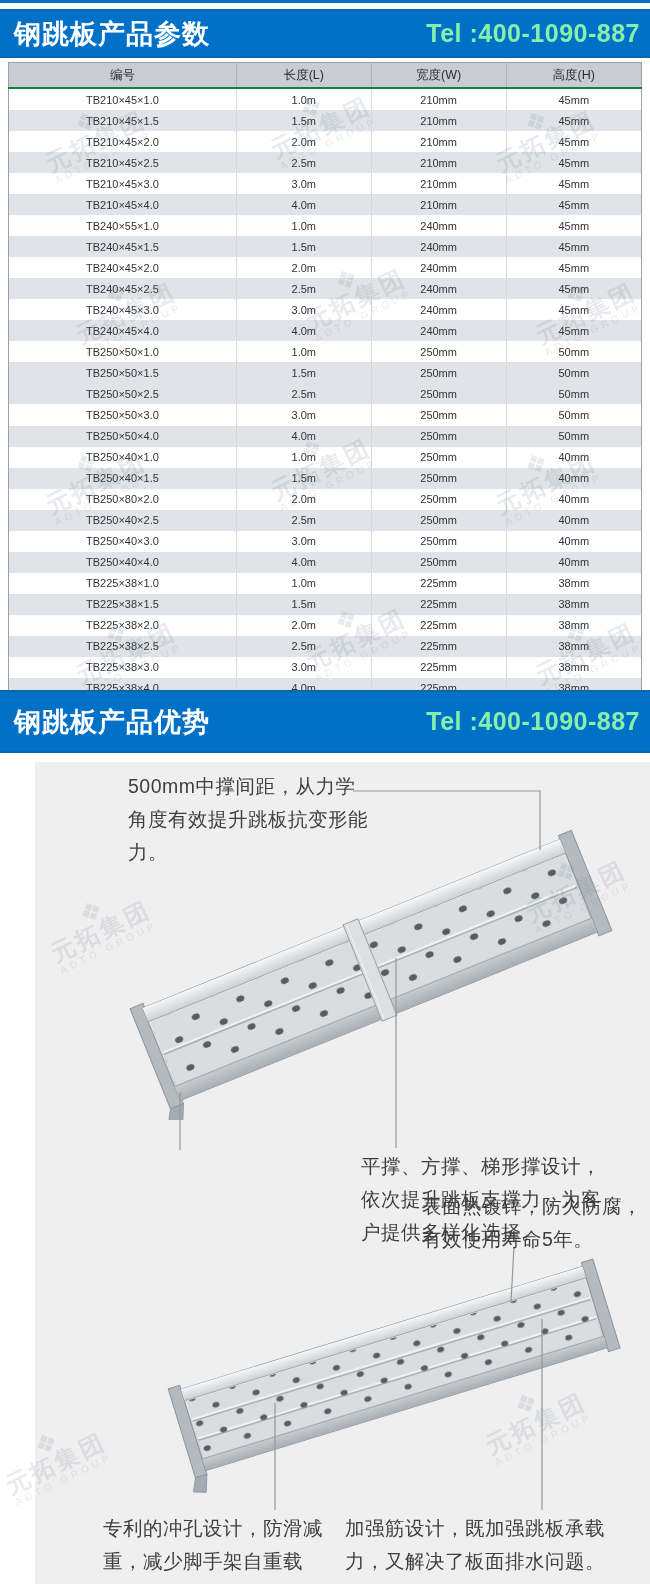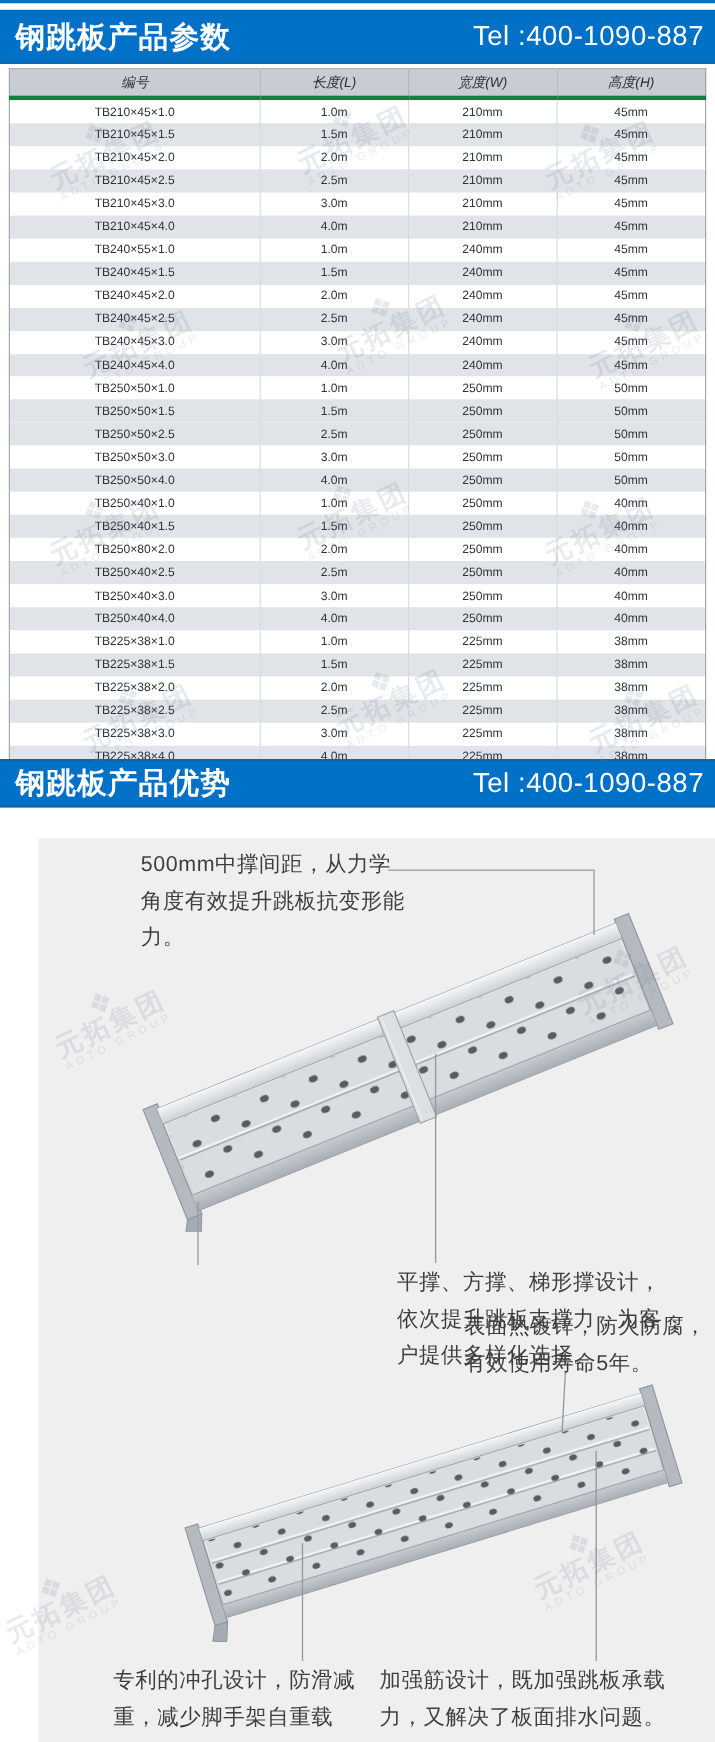--- a/index.html
+++ b/index.html
@@ -12,37 +12,37 @@
 
   
   .topline{position:absolute;left:0;top:0;width:650px;height:3px;background:#0071c6;}
   .bar{
     position:absolute;left:0;width:650px;background:#0071c6;
     display:flex;align-items:center;justify-content:space-between;
     box-sizing:border-box;padding:0 10px 0 14px;
     border-top:2px solid #0a66ad;border-bottom:2px solid #0a66ad;
   }
   .bar1{top:9px;height:49px;gap:26px;}
-  .bar2{top:690px;height:44px;}
+  .bar2{top:690px;height:63px;}
   .bar-title{color:#ffffff;font-size:27px;font-weight:bold;letter-spacing:1px;}
-  .bar-tel{color:#ffffff;font-size:25px;font-weight:normal;letter-spacing:0.5px;}
+  .bar-tel{color:#86efac;font-size:25px;font-weight:bold;letter-spacing:0.5px;}
 
   
   .spec-table{
     position:absolute;left:8px;top:62px;width:634px;height:638px;
     border-collapse:collapse;table-layout:fixed;background:#ffffff;
     border:1px solid #9aa0a6;font-size:11px;color:#2f3337;
   }
   .spec-table col.c1{width:36%;}
   .spec-table col.c2{width:21.3%;}
   .spec-table col.c3{width:21.3%;}
   .spec-table col.c4{width:21.4%;}
   .spec-table th{
     background:#c9cdd3;height:22px;font-size:12.5px;font-weight:400;color:#2b2f33;
-    border-left:1px solid #aeb4ba;border-bottom:4px solid #15803d;text-align:center;font-style:italic;
+    border-left:1px solid #aeb4ba;border-bottom:2px solid #15803d;text-align:center;
   }
   .spec-table th:first-child{border-left:none;}
   .spec-table td{
     text-align:center;border-left:1px solid #d6dade;height:20.5px;padding:0;
   }
   .spec-table td:first-child{border-left:none;}
   .spec-table tr.alt td{background:#e0e4e8;}
 
   
   .wm{

